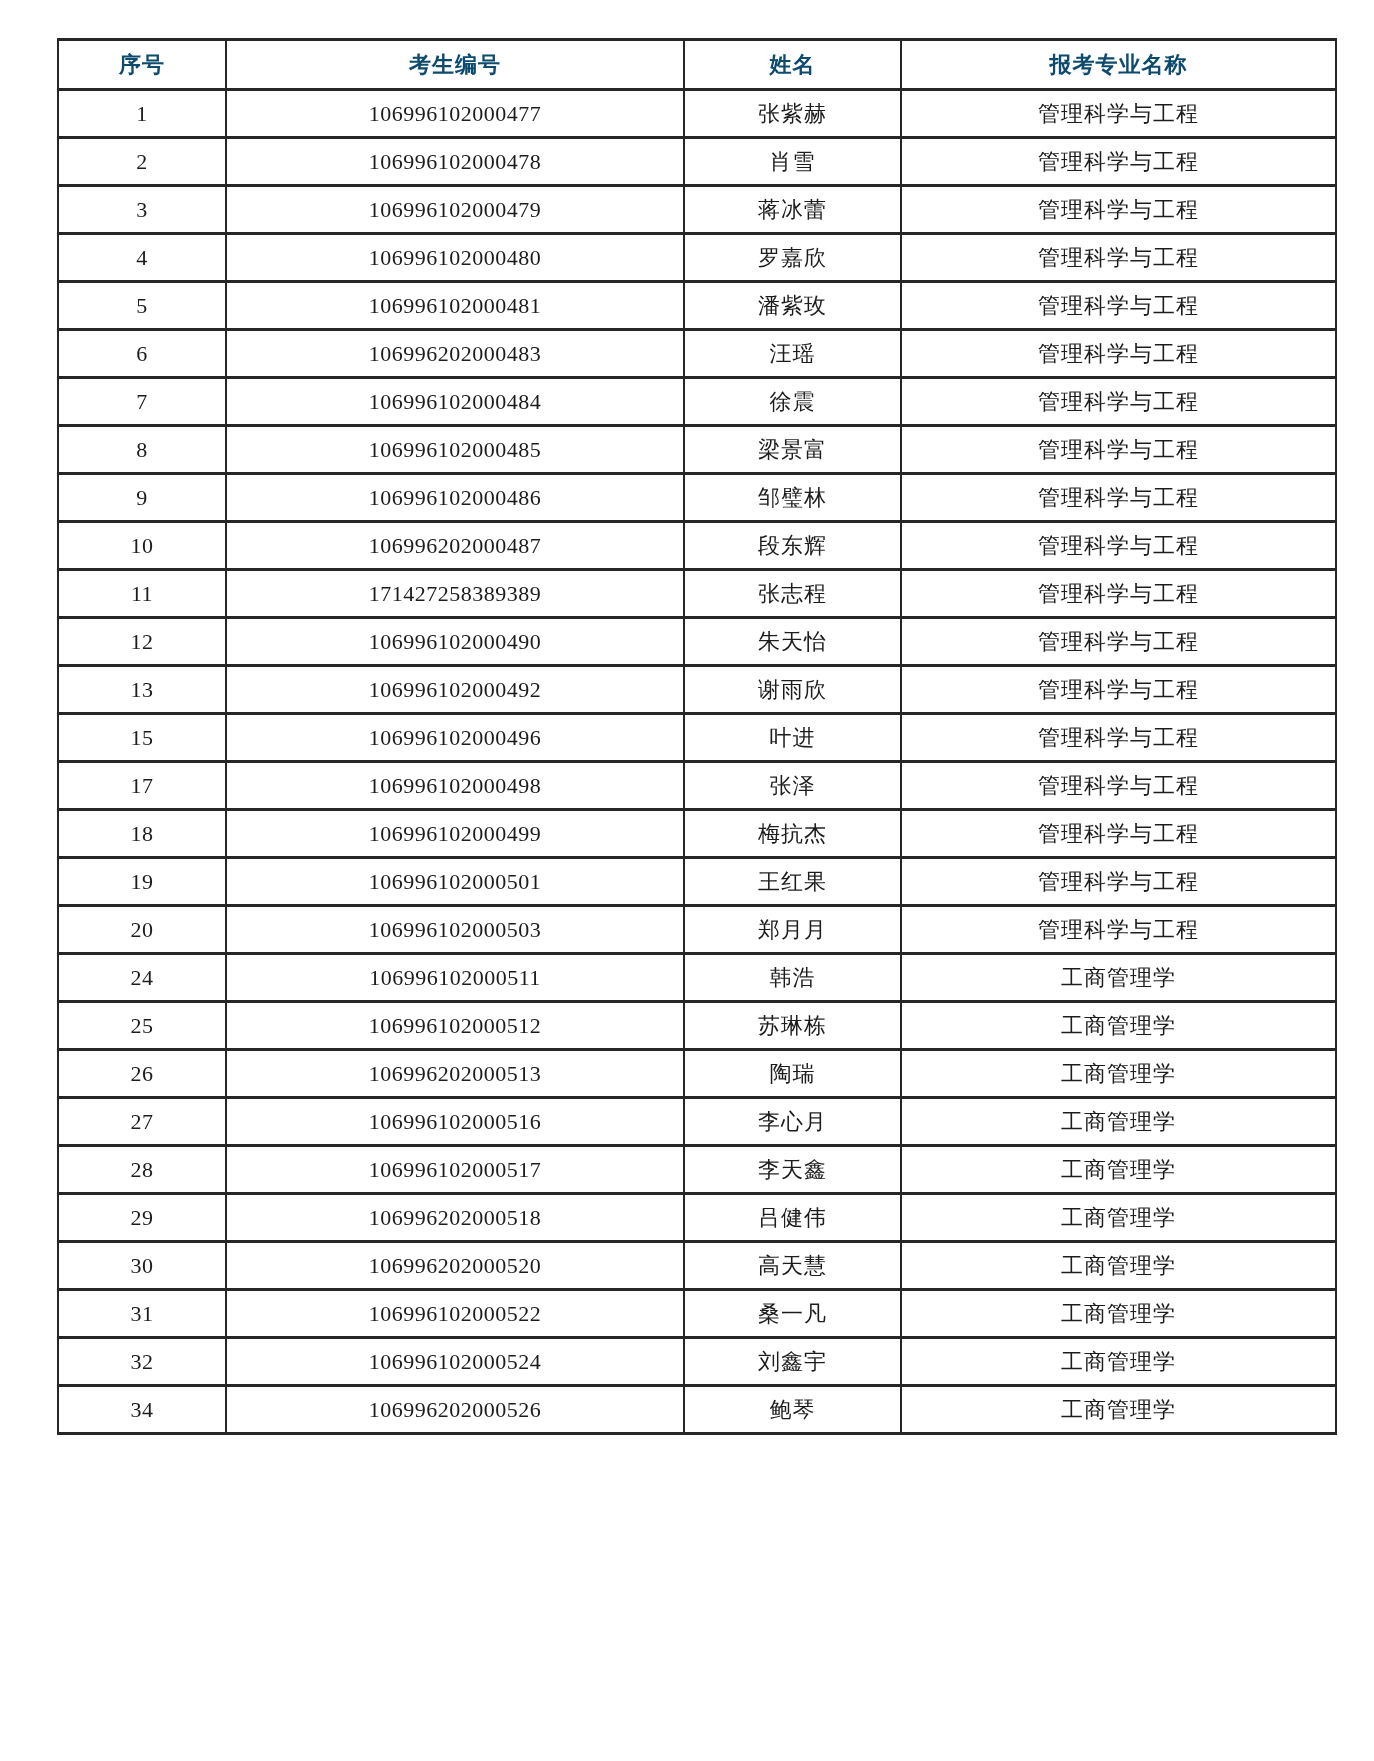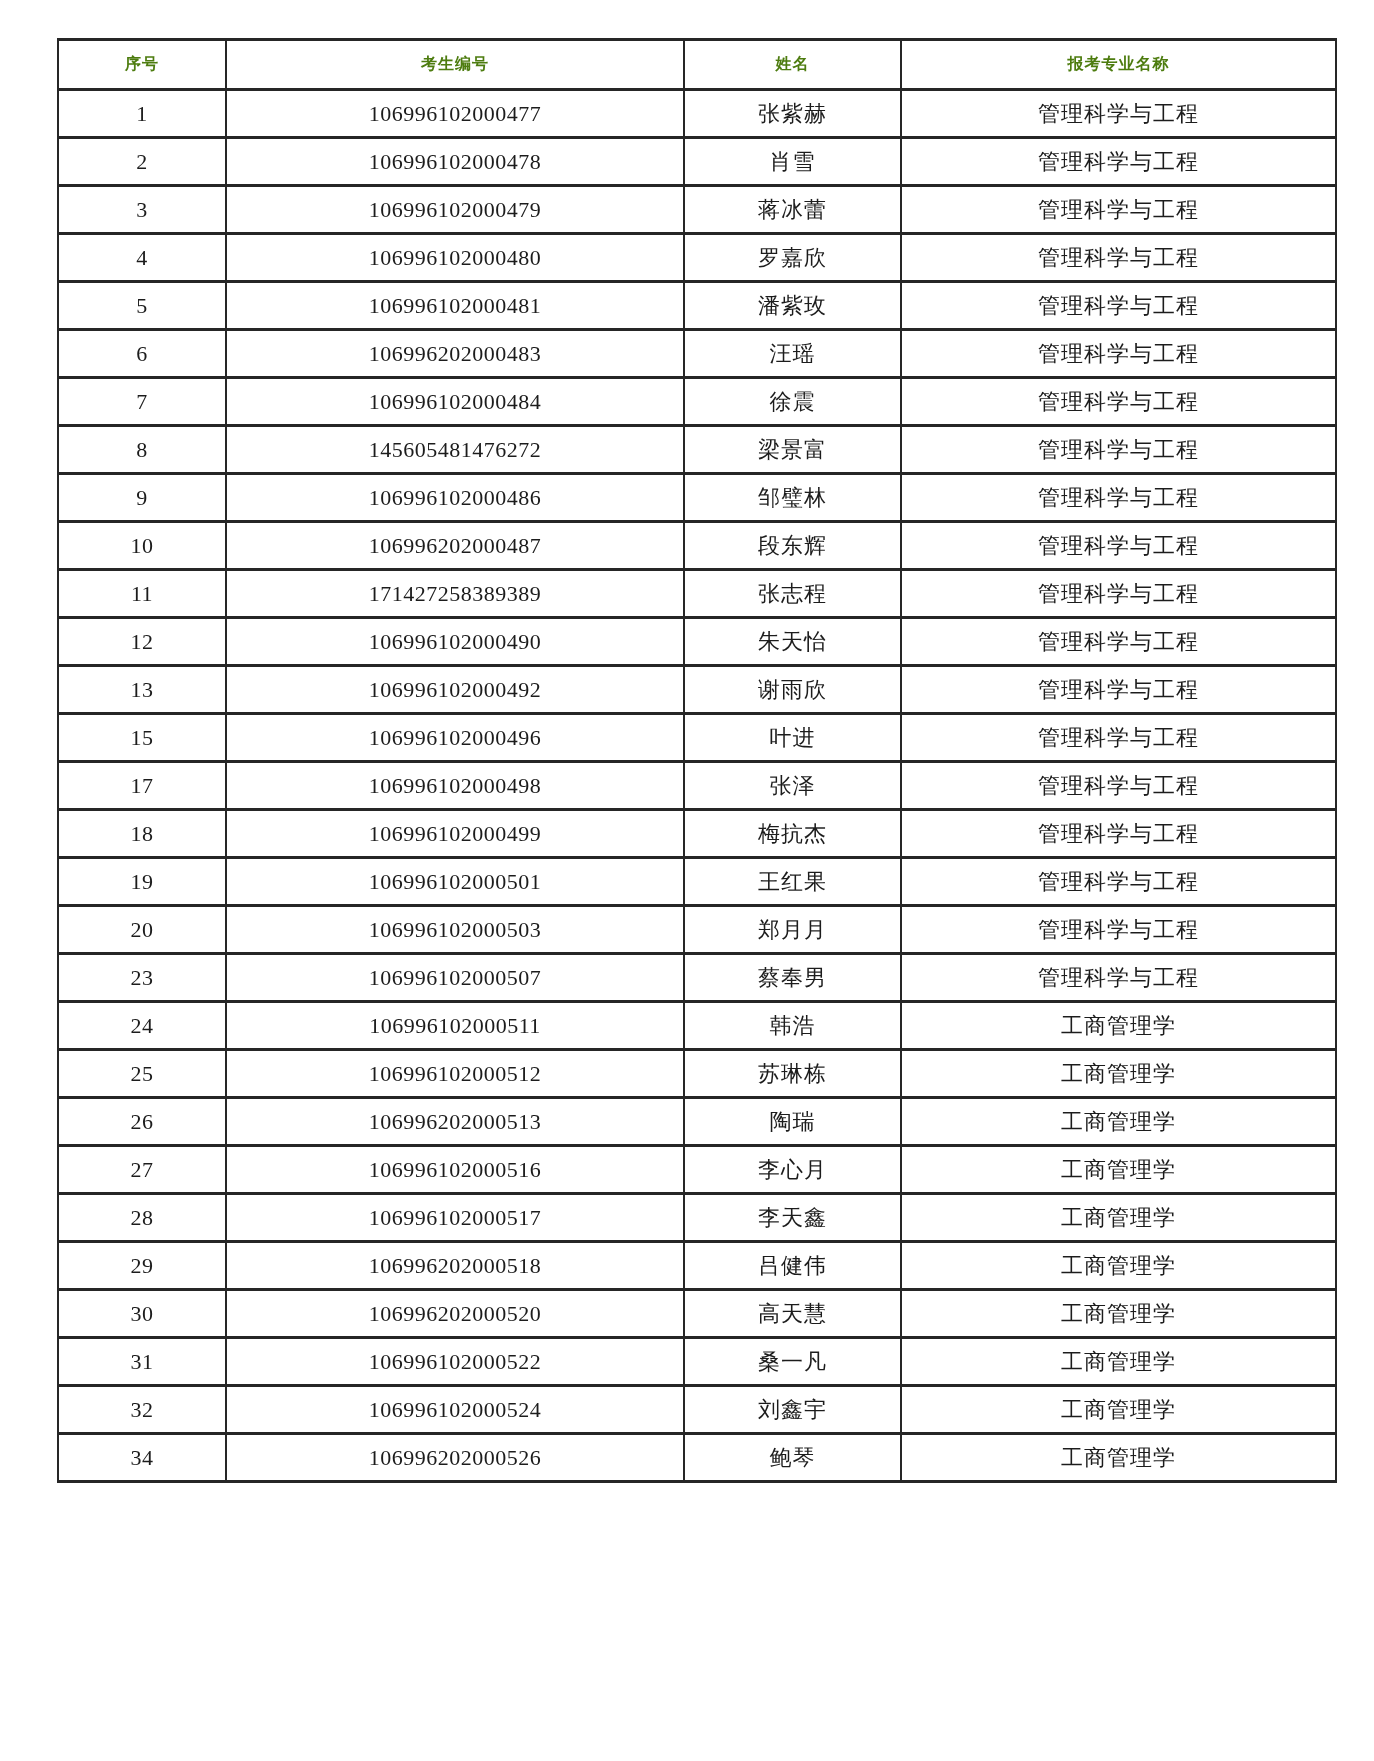--- a/index.html
+++ b/index.html
@@ -31,23 +31,23 @@
     border-top: 3px solid #262626;
     border-bottom: 3px solid #262626;
     text-align: center;
     vertical-align: middle;
     padding: 0;
     overflow: hidden;
     white-space: nowrap;
   }
   table.roster thead th {
     height: 47px;
-    font-size: 16px;
+    font-size: 22px;
     font-weight: bold;
-    color: #4d7c0f;
+    color: #0c4a6e;
     letter-spacing: 1px;
   }
   table.roster tbody td {
     height: 45px;
     font-size: 22px;
   }
   td.c-no, td.c-id {
     font-family: "Liberation Serif", "DejaVu Serif", serif;
     letter-spacing: 0.5px;
   }
@@ -112,21 +112,21 @@
       <td class="c-major">管理科学与工程</td>
     </tr>
         <tr>
       <td class="c-no">7</td>
       <td class="c-id">106996102000484</td>
       <td class="c-name">徐震</td>
       <td class="c-major">管理科学与工程</td>
     </tr>
         <tr>
       <td class="c-no">8</td>
-      <td class="c-id">145605481476272</td>
+      <td class="c-id">106996102000485</td>
       <td class="c-name">梁景富</td>
       <td class="c-major">管理科学与工程</td>
     </tr>
         <tr>
       <td class="c-no">9</td>
       <td class="c-id">106996102000486</td>
       <td class="c-name">邹璧林</td>
       <td class="c-major">管理科学与工程</td>
     </tr>
         <tr>
@@ -174,26 +174,20 @@
         <tr>
       <td class="c-no">19</td>
       <td class="c-id">106996102000501</td>
       <td class="c-name">王红果</td>
       <td class="c-major">管理科学与工程</td>
     </tr>
         <tr>
       <td class="c-no">20</td>
       <td class="c-id">106996102000503</td>
       <td class="c-name">郑月月</td>
-      <td class="c-major">管理科学与工程</td>
-    </tr>
-        <tr>
-      <td class="c-no">23</td>
-      <td class="c-id">106996102000507</td>
-      <td class="c-name">蔡奉男</td>
       <td class="c-major">管理科学与工程</td>
     </tr>
         <tr>
       <td class="c-no">24</td>
       <td class="c-id">106996102000511</td>
       <td class="c-name">韩浩</td>
       <td class="c-major">工商管理学</td>
     </tr>
         <tr>
       <td class="c-no">25</td>

